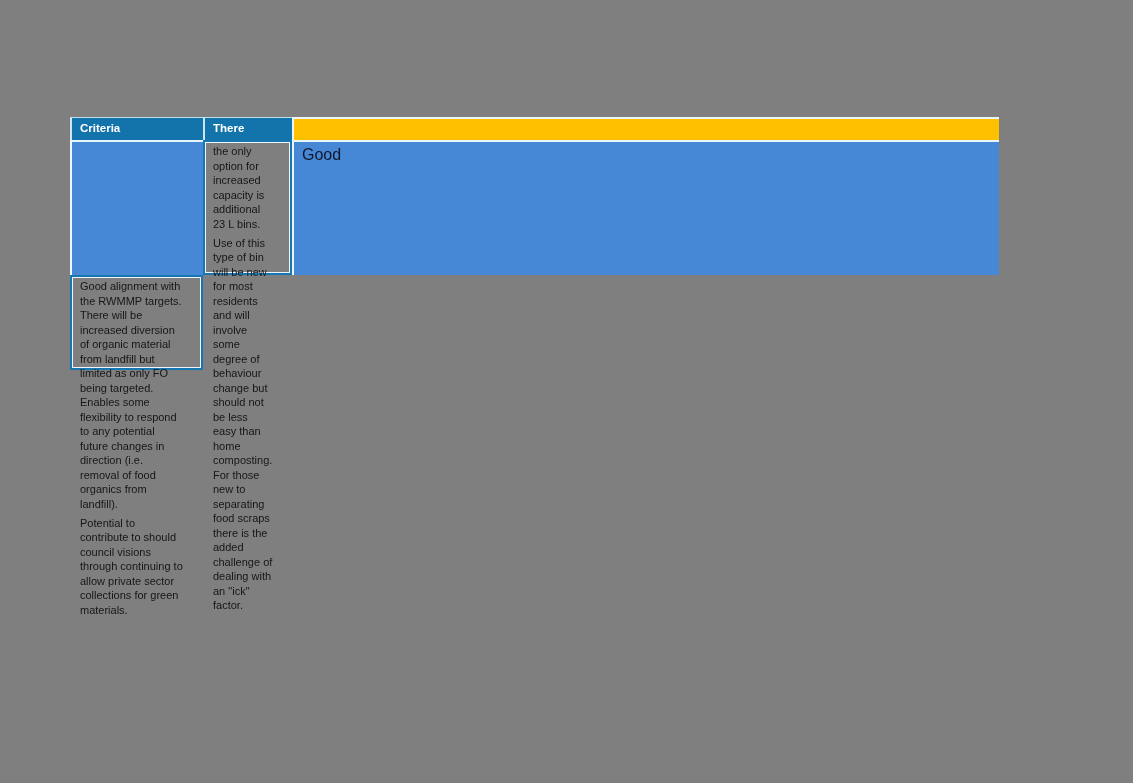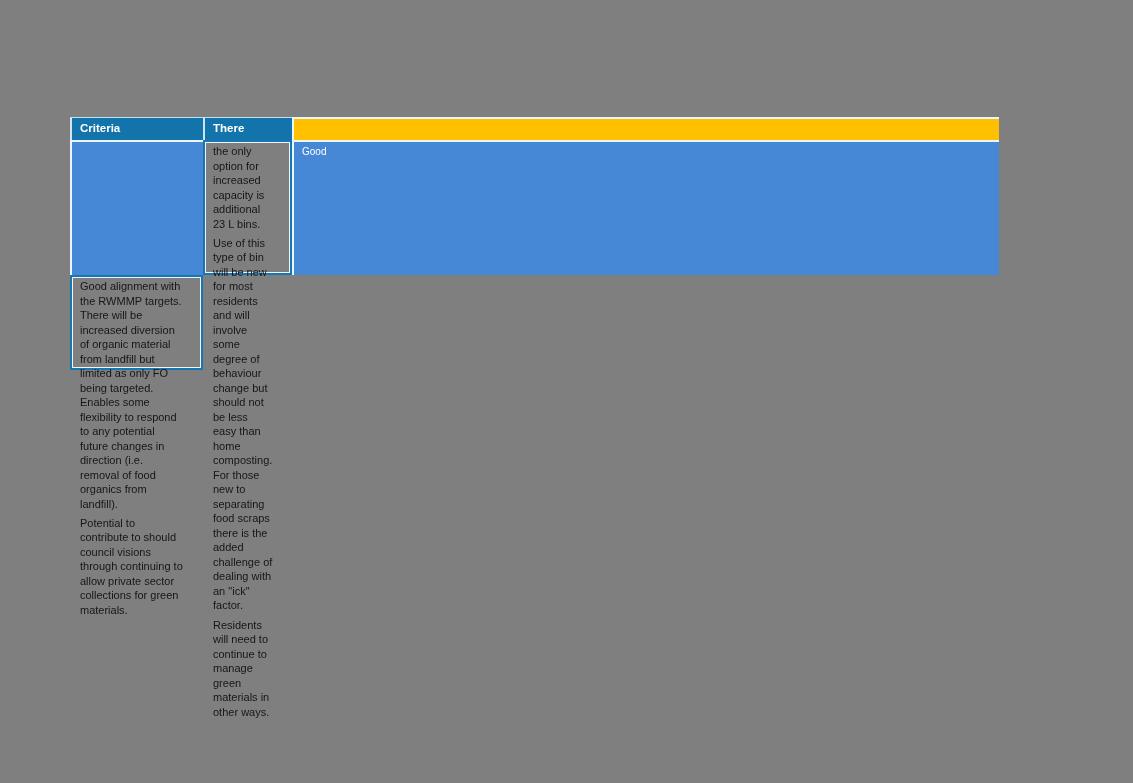--- a/index.html
+++ b/index.html
@@ -44,22 +44,22 @@
   .crit, .score {
     border-left: 2px solid #e9f6fb;
     border-top: 2px solid #e9f6fb;
     padding: 4px 8px 0 8px;
   }
   .crit {
     color: #111111;
     font-size: 12.5px;
   }
   .score {
-    color: #ffffff;
-    font-size: 10px;
+    color: #0f172a;
+    font-size: 16px;
   }
   
   .eval {
     background: #7F7F7F;
     border: 2px solid #1777B2;
     box-shadow: inset 0 0 0 1px #eef6fb;
     padding: 2px 17px 2px 8px;
     color: #161616;
     font-size: 11px;
     line-height: 1.32;
@@ -85,21 +85,20 @@
 
   <div class="cell crit" style="background:#FFC000">
     <span></span>
   </div>
   <div class="cell score" style="background:#4688D6">
     <span></span>
   </div>
   <div class="cell eval">
     <p>the only option for increased capacity is additional 23 L bins.</p>
     <p>Use of this type of bin will be new for most residents and will involve some degree of behaviour change but should not be less easy than home composting.  For those new to separating food scraps there is the added challenge of dealing with an "ick" factor.</p>
-    <p>Residents will need to continue to manage green materials in other ways.</p>
   </div>
 
   <div class="cell score row-last" style="background:#4688D6">
     <span>Good</span>
   </div>
   <div class="cell eval">
     <p>Good alignment with the RWMMP targets.  There will be increased diversion of organic material from landfill but limited as only FO being targeted. Enables some flexibility to respond to any potential future changes in direction (i.e. removal of food organics from landfill).</p>
     <p>Potential to contribute to should council visions through continuing to allow private sector collections for green materials.</p>
   </div>
 

